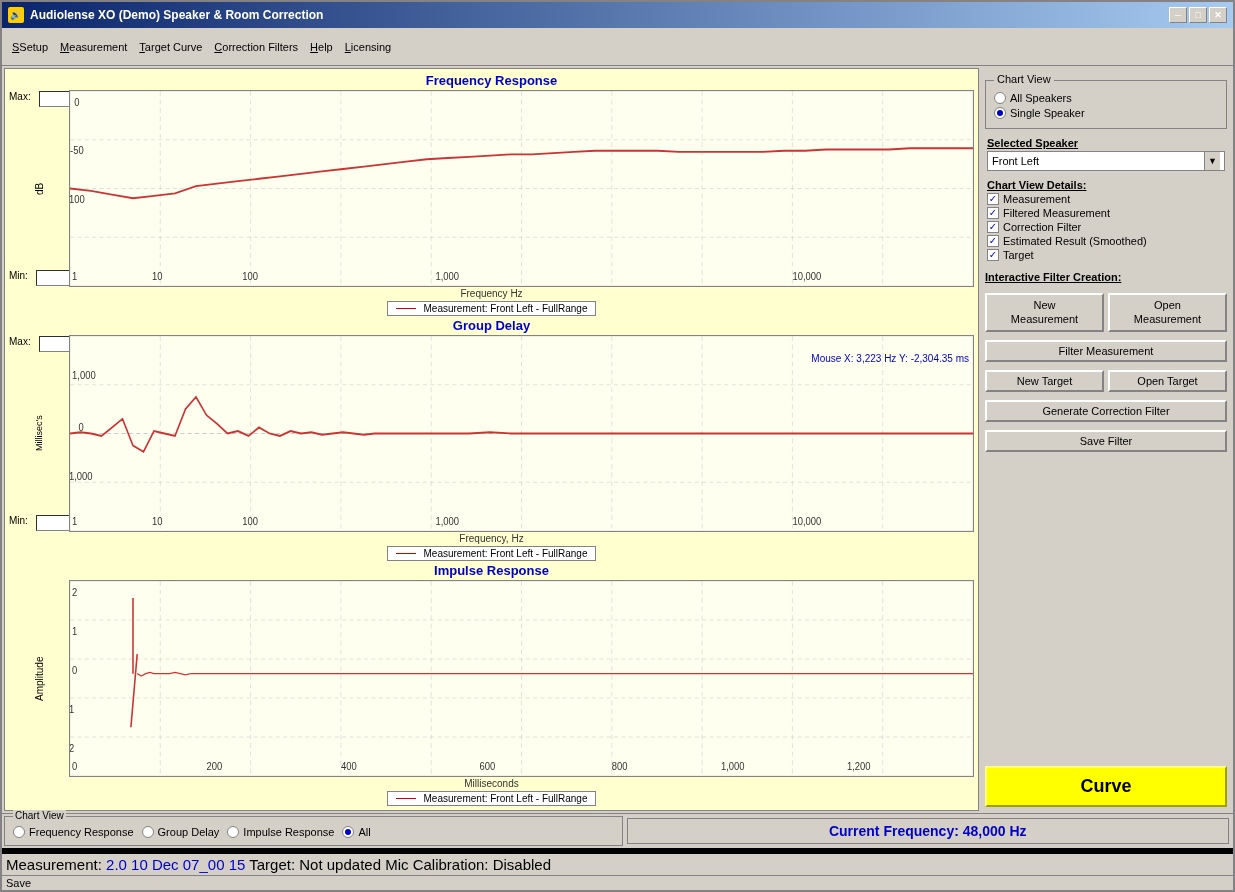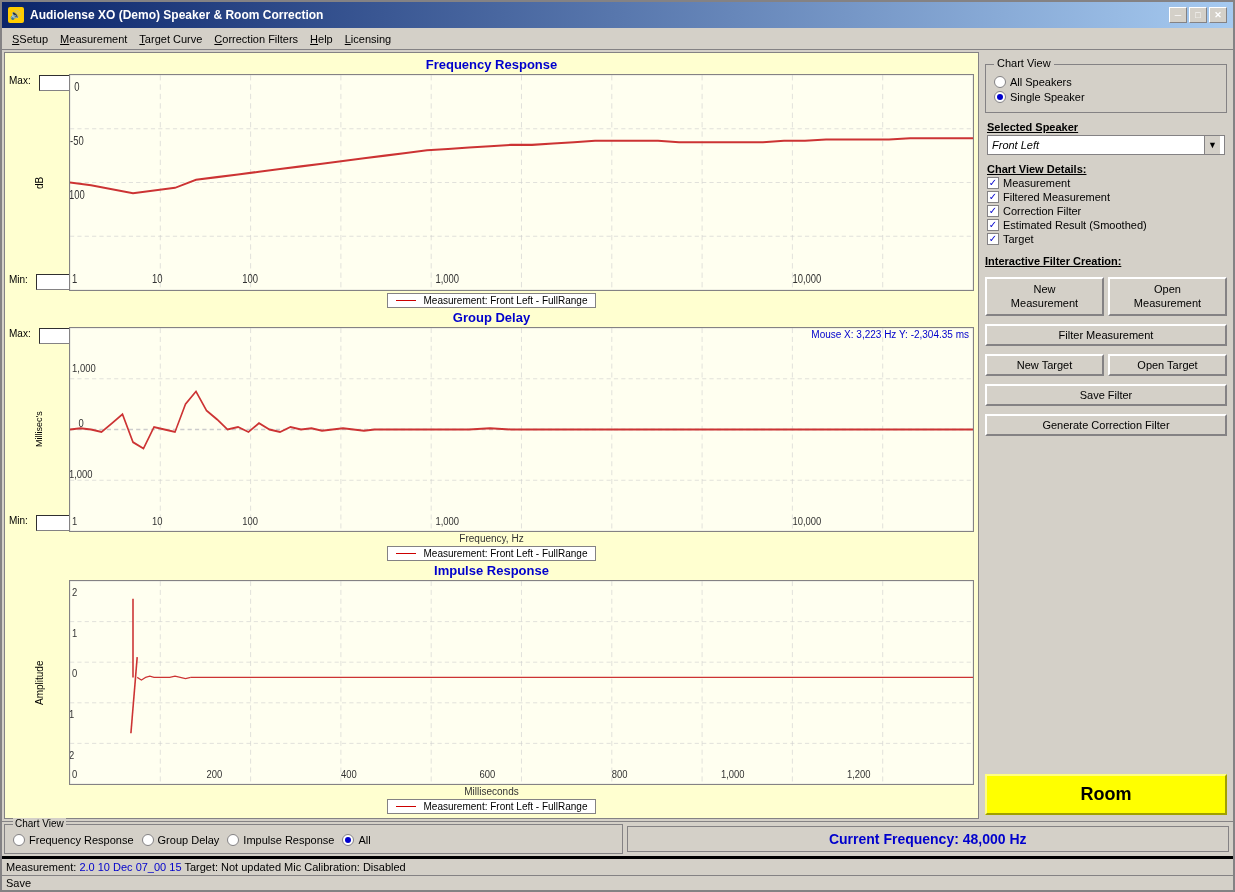--- a/index.html
+++ b/index.html
@@ -8,21 +8,21 @@
     
     .window { width: 1235px; height: 892px; background: #d4d0c8; border: 2px solid #848284; display: flex; flex-direction: column; }
     .title-bar { background: linear-gradient(to right, #0a246a, #a6caf0); color: white; padding: 3px 6px; display: flex; align-items: center; justify-content: space-between; height: 26px; flex-shrink: 0; }
     .title-bar-title { display: flex; align-items: center; gap: 6px; font-size: 12px; font-weight: bold; }
     .title-bar-icon { width: 16px; height: 16px; background: #ffcc00; border-radius: 2px; display: flex; align-items: center; justify-content: center; font-size: 9px; }
     .title-bar-buttons { display: flex; gap: 2px; }
     .tb-btn { width: 18px; height: 16px; background: #d4d0c8; border: 1px solid #848284; border-top-color: #fff; border-left-color: #fff; display: flex; align-items: center; justify-content: center; font-size: 9px; cursor: pointer; font-weight: bold; }
     .tb-btn.close { background: #d4d0c8; }
     
     
-    .menu-bar { background: #d4d0c8; border-bottom: 1px solid #848284; display: flex; align-items: center; padding: 2px 4px; height: 22px; flex-shrink: 0; }
+    .menu-bar { background: #d4d0c8; border-bottom: 1px solid #848284; display: flex; align-items: center; padding: 2px 4px; height: 38px; flex-shrink: 0; }
     .menu-item { padding: 2px 6px; cursor: pointer; font-size: 11px; }
     .menu-item .underline { text-decoration: underline; }
     
     
     .main-content { display: flex; flex: 1; overflow: hidden; }
     
     
     .charts-area { flex: 1; background: #ffffd0; border: 1px solid #848284; margin: 2px; display: flex; flex-direction: column; padding: 4px; gap: 2px; }
     
     
@@ -63,21 +63,21 @@
     
     .ifc-section { flex: 1; display: flex; flex-direction: column; gap: 8px; }
     
     .btn { background: #d4d0c8; border: 2px solid; border-top-color: #fff; border-left-color: #fff; border-bottom-color: #848284; border-right-color: #848284; padding: 3px 8px; font-size: 11px; cursor: pointer; text-align: center; display: block; width: 100%; }
     .btn-row { display: flex; gap: 4px; }
     .btn-half { flex: 1; }
     .btn-exit { background: #ffff00; border: 2px solid; border-top-color: #ffff80; border-left-color: #ffff80; border-bottom-color: #a0a000; border-right-color: #a0a000; padding: 8px; font-size: 18px; font-weight: bold; cursor: pointer; text-align: center; width: 100%; }
     
     
     .bottom-area { flex-shrink: 0; border-top: 1px solid #848284; }
-    .status-bar { background: #d4d0c8; border-top: 3px solid #000000; padding: 2px 4px; font-size: 11px; }
+    .status-bar { background: #d4d0c8; border-top: 6px solid #000000; padding: 2px 4px; font-size: 15px; }
     .status-value { color: #0000cc; }
     .ready-bar { background: #d4d0c8; border-top: 1px solid #848284; padding: 1px 4px; font-size: 11px; }
     
     .bottom-section { display: flex; align-items: stretch; margin: 2px; gap: 2px; }
     .chart-view-group { border: 1px solid #848284; padding: 6px 8px 4px; position: relative; display: flex; align-items: center; gap: 8px; background: #d4d0c8; }
     .chart-view-group-label { position: absolute; top: -7px; left: 8px; background: #d4d0c8; font-size: 10px; padding: 0 2px; }
   </style>
 </head>
 <body>
 
@@ -150,32 +150,33 @@
               <text x="2" y="155" font-size="9" fill="#333">1</text>
               <text x="78" y="155" font-size="9" fill="#333">10</text>
               <text x="164" y="155" font-size="9" fill="#333">100</text>
               <text x="348" y="155" font-size="9" fill="#333">1,000</text>
               <text x="688" y="155" font-size="9" fill="#333">10,000</text>
 
               <polyline points="0,80 20,82 40,85 60,88 80,86 100,84 120,78 140,76 160,74 180,72 200,70 220,68 240,66 260,64 280,62 300,60 320,58 340,56 360,55 380,54 400,53 420,52 440,52 460,51 480,50 500,49 520,49 540,49 560,49 580,50 600,50 620,50 640,50 660,50 680,49 700,49 720,48 740,48 760,48 780,48 800,47 820,47 840,47 860,47" fill="none" stroke="#cc3333" stroke-width="1.5"></polyline>
             </svg>
           </div>
         </div>
+        <div class="x-axis-label">Frequency Hz</div>
         <div class="chart-footer">
           <div class="chart-legend">
             <span class="legend-line"></span>
             <span>Measurement: Front Left - FullRange</span>
           </div>
         </div>
       </div>
 
       <div class="chart-panel">
         <div class="chart-title">Group Delay</div>
         <div style="display:flex; align-items:stretch; flex:1; position:relative;">
-          <div class="mouse-pos" style="position:absolute;top:2px;right:5px;color:#0000cc;font-size:10px;z-index:10;">Mouse X: 3,223 Hz  Y: -2,304.35 ms</div>
+          <div class="mouse-pos" style="position:absolute;top:18px;right:5px;color:#0000cc;font-size:10px;z-index:10;">Mouse X: 3,223 Hz  Y: -2,304.35 ms</div>
           <div style="display:flex; flex-direction:column; justify-content:space-between; width:60px;">
             <div class="max-min-area">
               <span style="font-size:10px;">Max:</span>
               <input class="max-min-input" value="" style="">
             </div>
             <div style="writing-mode:vertical-lr;transform:rotate(180deg);font-size:9px;text-align:center;flex:1;display:flex;align-items:center;justify-content:center;">Millisec's</div>
             <div class="max-min-area">
               <span style="font-size:10px;">Min:</span>
               <input class="max-min-input" value="" style="">
             </div>
@@ -291,21 +292,21 @@
         <div class="radio-row">
           <div class="radio-btn">
             <div class="radio-dot"></div>
           </div>
           <span>Single Speaker</span>
         </div>
       </div>
 
       <div style="padding: 0 2px;">
         <div class="section-title">Selected Speaker</div>
-        <div class="speaker-dropdown" style="margin-top:0;font-style:italic;">
+        <div class="speaker-dropdown" style="margin-top:0;">
           <span>Front Left</span>
           <div class="dropdown-arrow">▼</div>
         </div>
       </div>
 
       <div style="padding: 0 2px;">
         <div class="section-title">Chart View Details:</div>
 
         <div class="checkbox-row">
           <div class="checkbox">
@@ -349,28 +350,28 @@
 Measurement</button>
         </div>
 
         <button class="btn">Filter Measurement</button>
 
         <div class="btn-row">
           <button class="btn btn-half">New Target</button>
           <button class="btn btn-half">Open Target</button>
         </div>
 
+        <button class="btn">Generate Correction Filter</button>
+
         <button class="btn">Save Filter</button>
 
-        <button class="btn">Generate Correction Filter</button>
-
 
         <div style="flex:1;"></div>
 
-        <button class="btn-exit">Room</button>
+        <button class="btn-exit">Curve</button>
       </div>
 
     </div>
   </div>
 
   <div class="bottom-area">
     <div class="bottom-section">
       <div class="chart-view-group" style="flex:1;">
         <div class="chart-view-group-label">Chart View</div>
         <div class="radio-row">

